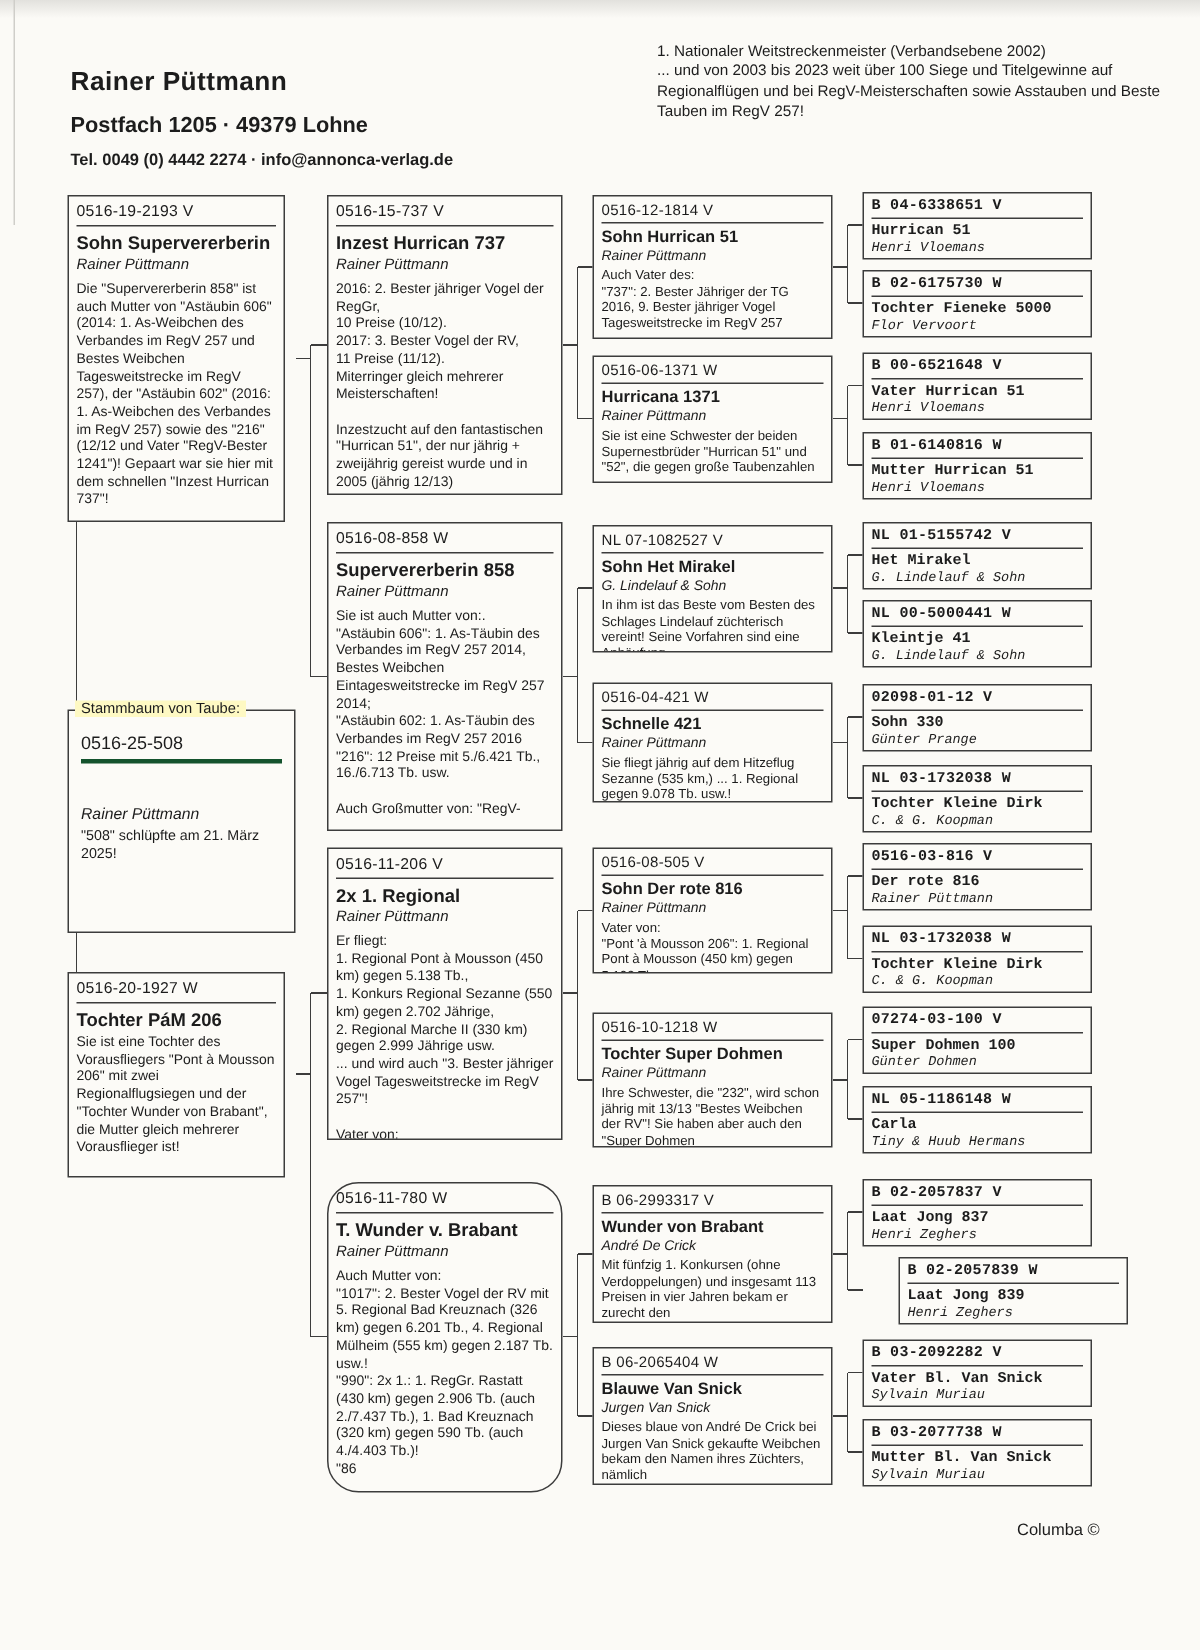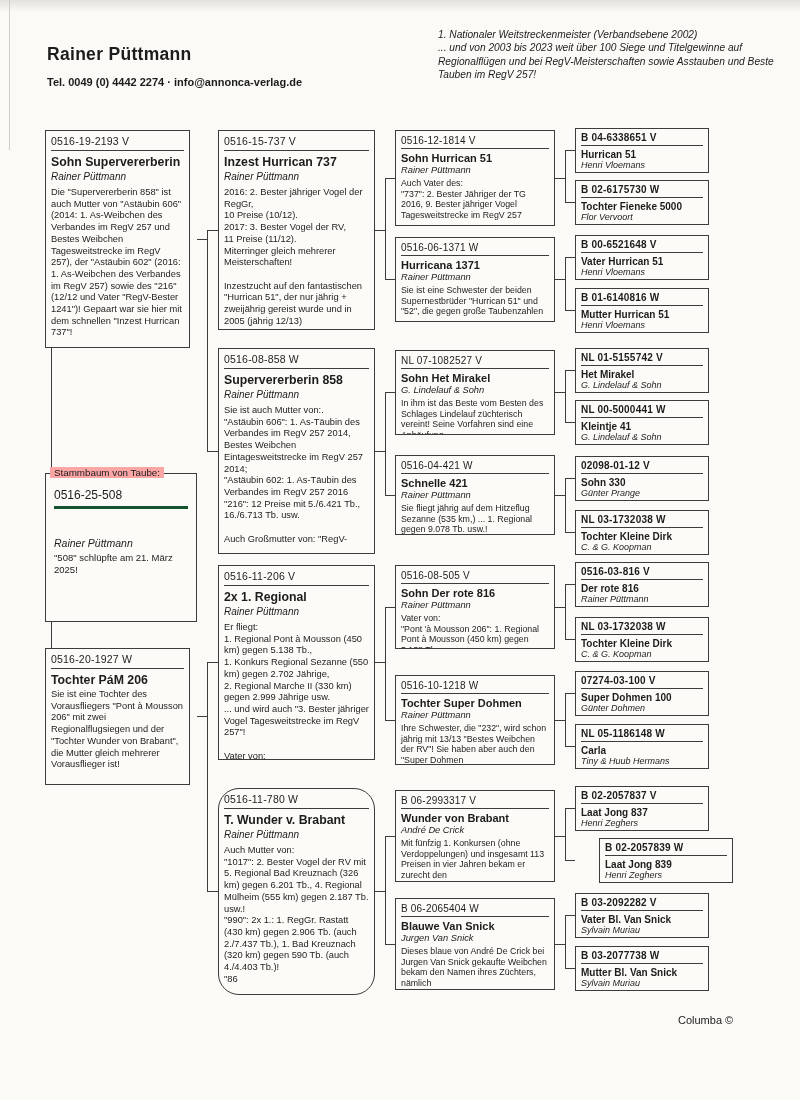--- a/index.html
+++ b/index.html
@@ -26,30 +26,30 @@
     background:#cfcec9;pointer-events:none;
   }
   .header{position:absolute;left:47px;top:44px;}
   .owner-name{font-size:17.5px;font-weight:bold;letter-spacing:.3px;margin-bottom:11px;}
   .owner-address{font-size:14.5px;font-weight:bold;margin-bottom:9px;}
   .owner-contact{font-size:11px;font-weight:bold;}
   .intro{
     position:absolute;left:438px;top:28px;width:336px;
     font-size:10.2px;line-height:1.3;
   }
-  .intro div{margin:0;font-style:italic;}
+  .intro div{margin:0;}
   svg.connectors{position:absolute;left:0;top:0;pointer-events:none;}
   .box{
     position:absolute;border:1px solid #3c3c3c;background:#fcfbf7;
     padding:4px 5px;box-sizing:border-box;overflow:hidden;
   }
   .c1{left:45px;width:145px;}
   .c2{left:218px;width:157px;}
   .c3{left:395px;width:160px;}
-  .c4{left:575px;width:134px;}
+  .c4{left:575px;width:153px;font-family:Liberation Mono, monospace;}
   .ring{
     font-size:10.5px;letter-spacing:.2px;
     padding-bottom:3px;margin-bottom:4px;
     border-bottom:1px solid #3c3c3c;
   }
   .title{font-weight:bold;font-size:12.3px;margin:3px 0 2px;}
   .breeder{font-style:italic;font-size:10px;margin-bottom:5px;}
   .desc{font-size:9.3px;line-height:1.26;white-space:pre-line;}
   
   .c3 .ring{font-size:10px;padding-bottom:2px;margin-bottom:3px;}
@@ -61,40 +61,41 @@
   .c4 .ring{font-weight:bold;font-size:10px;padding-bottom:2px;margin-bottom:3px;}
   .c4 .title{font-size:10px;margin:0;}
   .c4 .breeder{font-size:9px;margin:0;}
   
   .subject{
     position:absolute;left:45px;top:473px;width:152px;height:149px;
     border:1px solid #3c3c3c;background:#fcfbf7;
     padding:14px 8px 6px;box-sizing:border-box;
   }
   .subject-label{
-    position:absolute;top:-7px;left:4px;background:#fca5a5;
+    position:absolute;top:-7px;left:4px;background:#fef9c3;
     padding:0 4px;font-size:9.8px;
   }
   .subject-ring{
     font-size:12px;padding-bottom:4px;margin-bottom:28px;
     border-bottom:3px solid #14532d;
   }
   .subject-breeder{font-style:italic;font-size:10.5px;margin-bottom:3px;}
   .subject-note{font-size:9.5px;line-height:1.3;}
   .brand{position:absolute;left:678px;top:1014px;font-size:11px;}
 </style>
 </head>
 <body>
 
 <div class="page">
   <div class="scan-edge-top"></div>
   <div class="scan-edge-left"></div>
 
   <div class="header">
     <div class="owner-name">Rainer Püttmann</div>
+    <div class="owner-address">Postfach 1205 · 49379 Lohne</div>
     <div class="owner-contact">Tel. 0049 (0) 4442 2274 · info@annonca-verlag.de</div>
   </div>
 
   <div class="intro">
     <div>1. Nationaler Weitstreckenmeister (Verbandsebene 2002)</div>
     <div>... und von 2003 bis 2023 weit über 100 Siege und Titelgewinne auf Regionalflügen und bei RegV-Meisterschaften sowie Asstauben und Beste Tauben im RegV 257!</div>
   </div>
 
   <svg class="connectors" width="800" height="1100" viewBox="0 0 800 1100">
     <path fill="none" stroke="#3c3c3c" stroke-width="1" shape-rendering="crispEdges" d="

